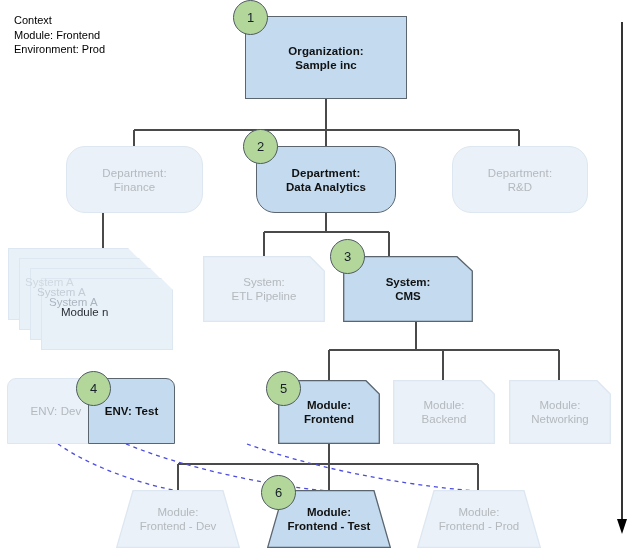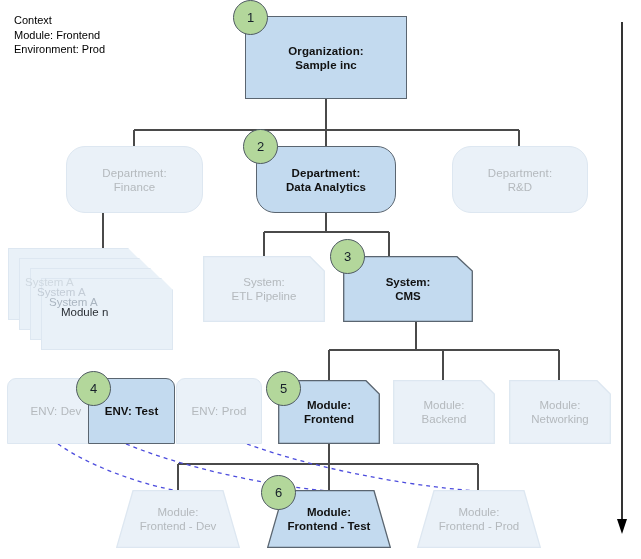--- a/index.html
+++ b/index.html
@@ -165,23 +165,20 @@
 
   <div class="node faded sh-roundtop" style="left:7px;top:378px;width:98px;height:66px;">
     <span class="lbl">ENV: Dev</span>
   </div>
 
   <div class="node active sh-roundtop" style="left:88px;top:378px;width:87px;height:66px;">
     <span class="lbl">ENV: Test</span>
   </div>
   <div class="badge" style="left:76px;top:371px;">4</div>
 
-  <div class="node faded sh-roundtop" style="left:176px;top:378px;width:86px;height:66px;">
-    <span class="lbl">ENV: Prod</span>
-  </div>
 
   <div style="position:absolute;left:278px;top:380px;width:102px;height:64px;z-index:3;">
     <svg width="102" height="64" style="position:absolute;left:0;top:0;">
       <polygon points="0.7,0.7 88,0.7 101.3,14 101.3,63.3 0.7,63.3" fill="#c3daef" stroke="#5a6570" stroke-width="1.3"></polygon>
     </svg>
     <span style="position:absolute;left:0;top:0;width:102px;height:64px;display:flex;align-items:center;justify-content:center;text-align:center;white-space:pre-line;font-size:11.5px;line-height:14px;color:#111111;font-weight:600;">Module:
 Frontend</span>
   </div>
   <div class="badge" style="left:266px;top:371px;">5</div>
 

